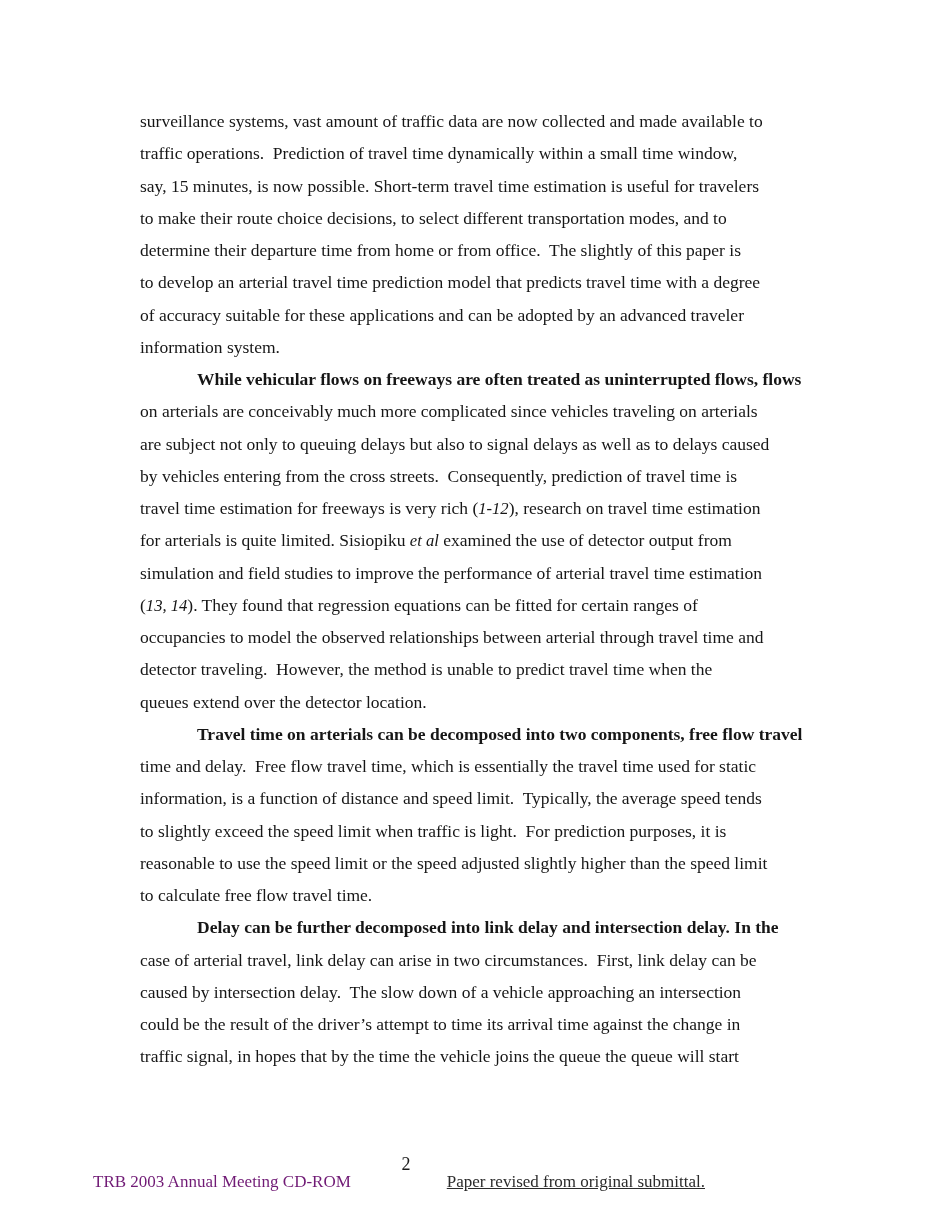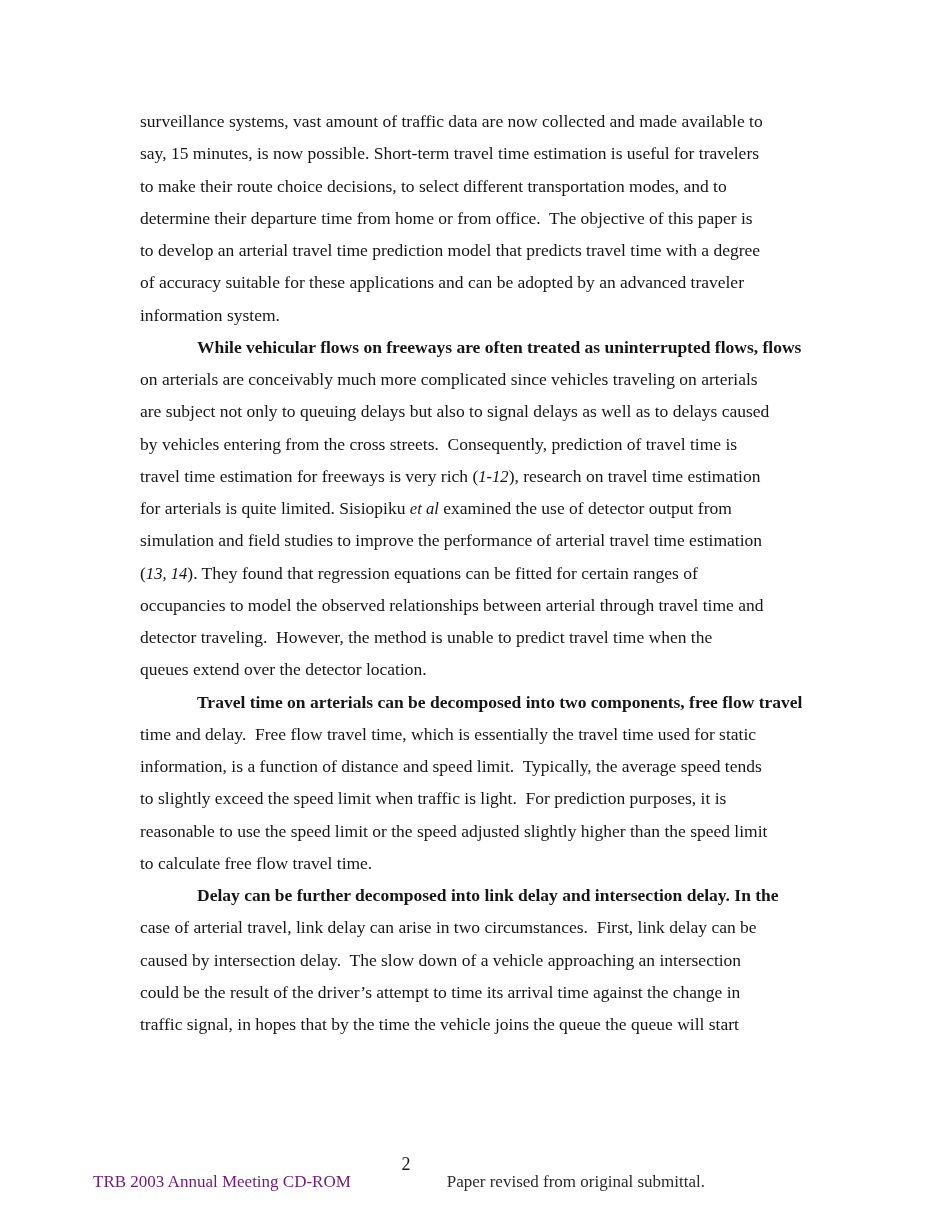--- a/index.html
+++ b/index.html
@@ -48,31 +48,33 @@
     line-height: 20px;
     color: #701a75;
   }
   .footer-right {
     position: absolute;
     right: 107px;
     top: 1172px;
     font-size: 17px;
     line-height: 20px;
     color: #2b2b2b;
+    text-decoration: underline;
   }
 </style>
 </head>
 <body>
 
 <div class="page">
   <div class="page-body">
       <div class="line">surveillance systems, vast amount of traffic data are now collected and made available to</div>
+      <div class="line">traffic operations.  Prediction of travel time dynamically within a small time window,</div>
       <div class="line">say, 15 minutes, is now possible. Short-term travel time estimation is useful for travelers</div>
       <div class="line">to make their route choice decisions, to select different transportation modes, and to</div>
-      <div class="line">determine their departure time from home or from office.  The objective of this paper is</div>
+      <div class="line">determine their departure time from home or from office.  The slightly of this paper is</div>
       <div class="line">to develop an arterial travel time prediction model that predicts travel time with a degree</div>
       <div class="line">of accuracy suitable for these applications and can be adopted by an advanced traveler</div>
       <div class="line">information system.</div>
       <div class="line indent">While vehicular flows on freeways are often treated as uninterrupted flows, flows</div>
       <div class="line">on arterials are conceivably much more complicated since vehicles traveling on arterials</div>
       <div class="line">are subject not only to queuing delays but also to signal delays as well as to delays caused</div>
       <div class="line">by vehicles entering from the cross streets.  Consequently, prediction of travel time is</div>
       <div class="line">travel time estimation for freeways is very rich (<em class="ref">1-12</em>), research on travel time estimation</div>
       <div class="line">for arterials is quite limited. Sisiopiku <em class="ref">et al</em> examined the use of detector output from</div>
       <div class="line">simulation and field studies to improve the performance of arterial travel time estimation</div>

